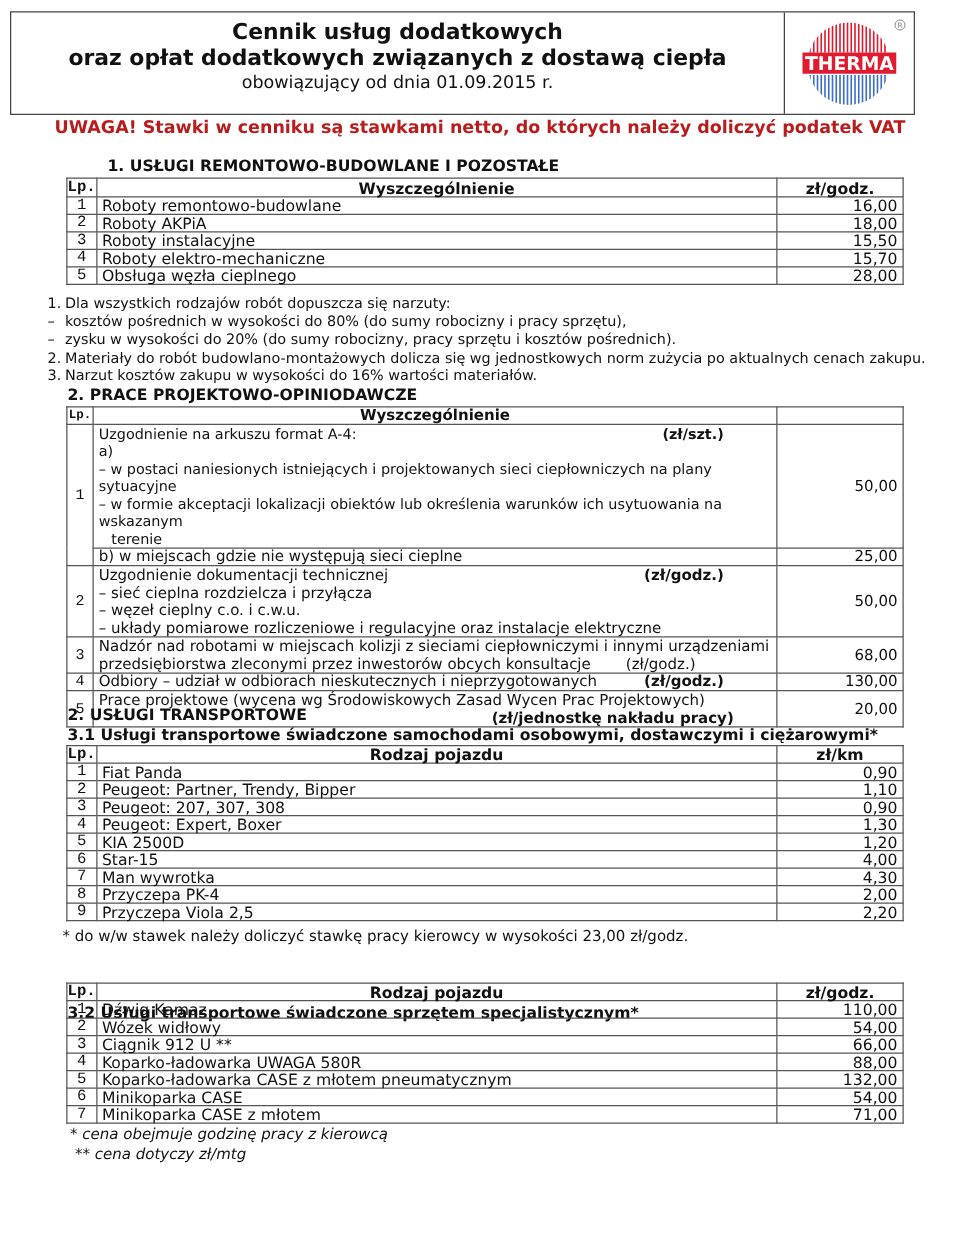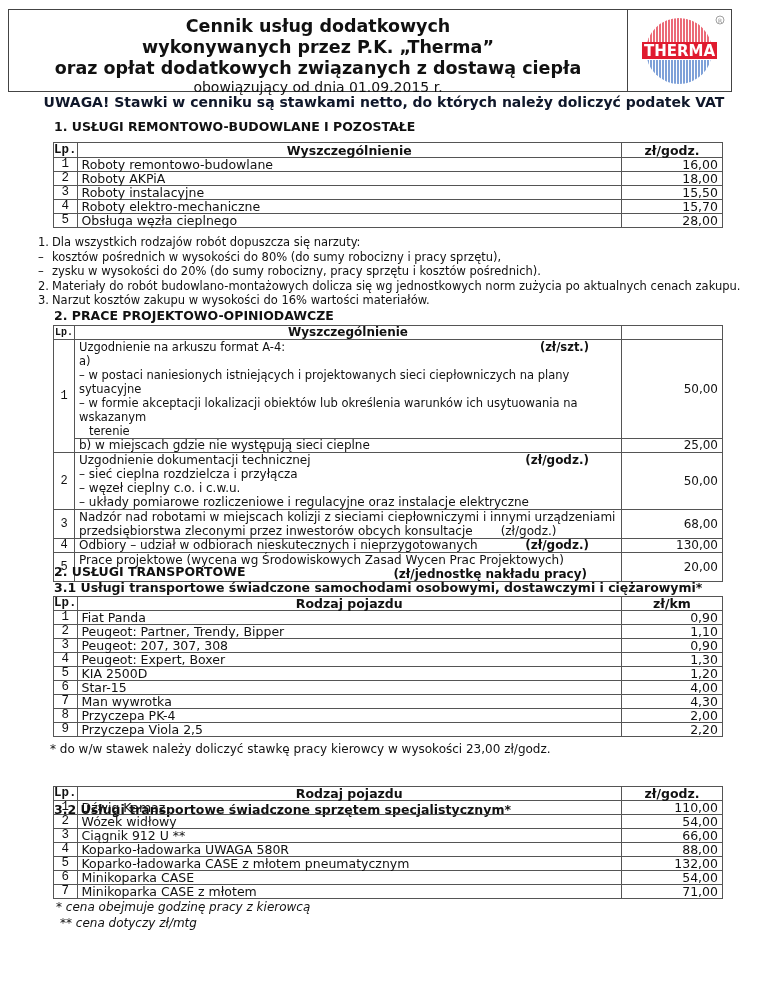--- a/index.html
+++ b/index.html
@@ -19,21 +19,21 @@
     flex: 1; border-right: 1px solid #444; text-align: center;
     font-family: "DejaVu Sans", sans-serif;
   }
   .header-title .t { font-size: 17.5px; font-weight: bold; line-height: 21px; }
   .header-title .t1 { margin-top: 6px; }
   .header-title .sub { font-size: 14px; line-height: 17px; }
   .header-logo { width: 103px; position: relative; }
 
   .notice {
     position: absolute; left: 0; top: 94px; width: 768px; text-align: center;
-    font-weight: bold; font-size: 14px; color: #0f172a;
+    font-weight: bold; font-size: 14px; color: #b91c1c;
   }
 
   h2.sec {
     position: absolute; margin: 0; font-size: 12.5px; font-weight: bold; left: 54px;
   }
 
   table.grid {
     position: absolute; border-collapse: collapse; left: 53px; width: 670px;
     font-size: 12.5px;
   }
@@ -46,33 +46,32 @@
   .c-desc { text-align: left; }
   th.c-desc { text-align: center; }
   th.c-val { text-align: center; }
 
   .notes {
     position: absolute; left: 38px; top: 247px; font-size: 11.5px; line-height: 14.5px;
   }
   .notes .row { white-space: nowrap; }
   .notes .mk { display: inline-block; width: 14px; }
 
-  .unit-right { float: right; font-weight: bold; margin-right: 28px; }
+  .unit-right { float: right; font-weight: bold; margin-right: 38px; }
   .foot { position: absolute; font-size: 12px; }
   .foot.italic { font-style: italic; }
 </style>
 </head>
 <body>
 
 <div class="page">
 
   <div class="header-box">
     <div class="header-title">
       <div class="t t1">Cennik usług dodatkowych</div>
-      <div class="t">wykonywanych przez P.K. „Therma”</div>
       <div class="t">oraz opłat dodatkowych związanych z dostawą ciepła</div>
       <div class="sub">obowiązujący od dnia 01.09.2015 r.</div>
     </div>
     <div class="header-logo">
       <svg width="103" height="81" viewBox="0 0 103 81">
         <defs>
           <clipPath id="circ">
               <circle cx="51" cy="41" r="33"></circle>
             </clipPath>
         </defs>
@@ -129,21 +128,21 @@
         <rect x="14" y="32" width="75" height="17" fill="#e01b2f"></rect>
         <text x="51.5" y="46" font-family="DejaVu Sans, sans-serif" font-size="15" font-weight="bold" fill="#ffffff" text-anchor="middle">THERMA</text>
         <circle cx="92" cy="10" r="4" fill="none" stroke="#888" stroke-width="0.8"></circle>
         <text x="92" y="12.5" font-size="6" fill="#888" text-anchor="middle" font-family="DejaVu Sans, sans-serif">R</text>
       </svg>
     </div>
   </div>
 
   <div class="notice">UWAGA! Stawki w cenniku są stawkami netto, do których należy doliczyć podatek VAT</div>
 
-  <h2 class="sec" style="top:119px;">1. USŁUGI REMONTOWO-BUDOWLANE I POZOSTAŁE</h2>
+  <h2 class="sec" style="top:125px;margin-left:32px;">1. USŁUGI REMONTOWO-BUDOWLANE I POZOSTAŁE</h2>
   <table class="grid" style="top:142px;">
     <tbody>
         <tr style="height:15px;">
       <th class="c-lp">Lp.</th>
       <th class="c-desc">Wyszczególnienie</th>
       <th class="c-val">zł/godz.</th>
     </tr>
     <tr>
       <td class="c-lp">1</td>
       <td class="c-desc">Roboty remontowo-budowlane</td>

